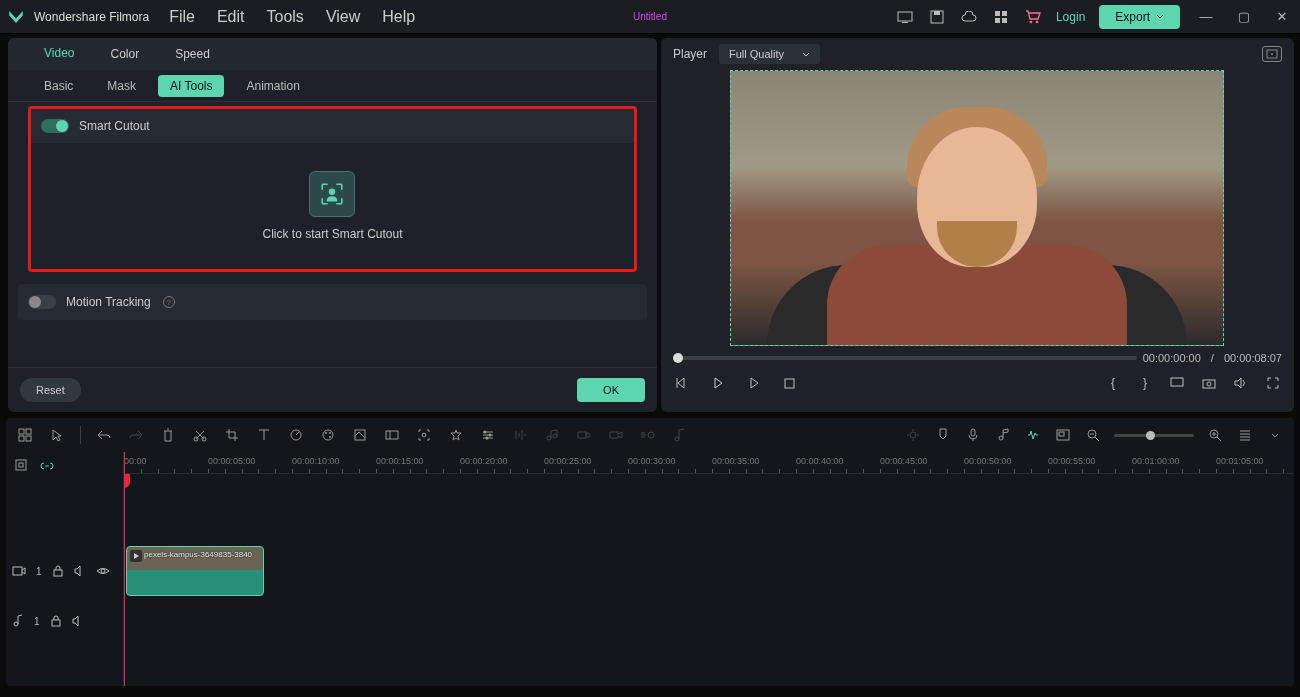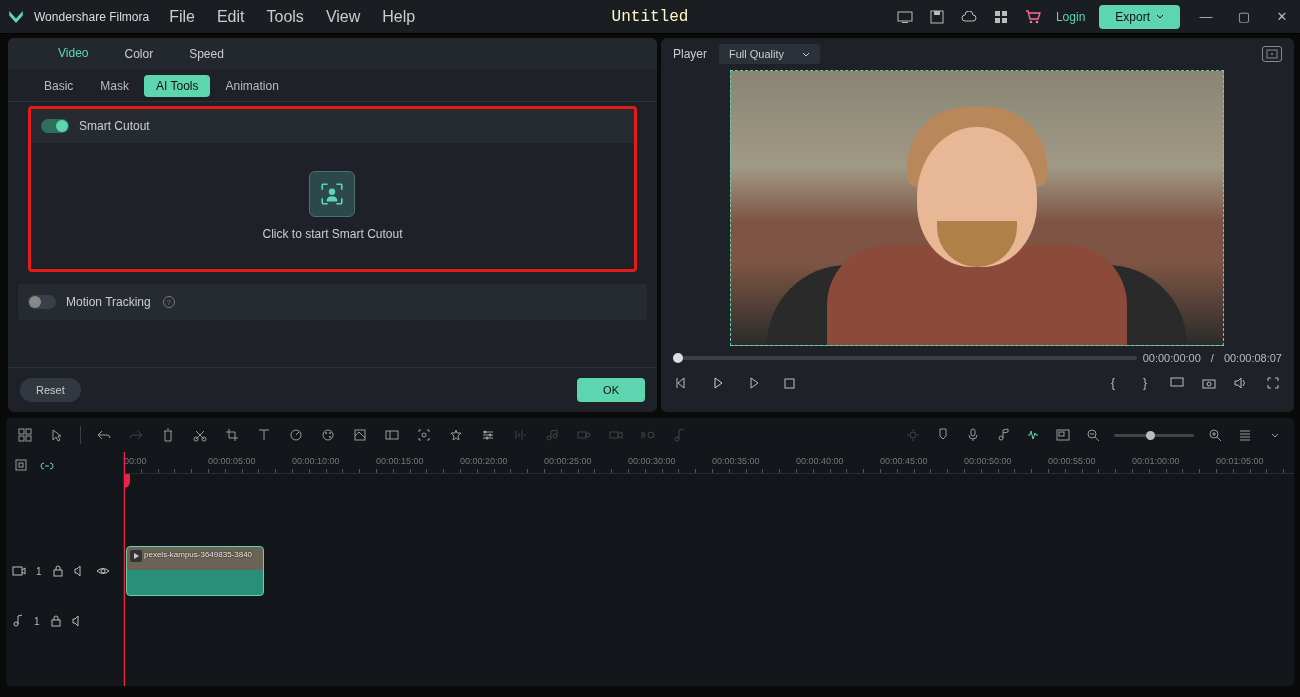--- a/index.html
+++ b/index.html
@@ -5,38 +5,38 @@
 * { margin:0; padding:0; box-sizing:border-box; font-family:"Segoe UI",Arial,sans-serif; }
 body { background:#0a0a0a; color:#ccc; width:1300px; height:697px; overflow:hidden; font-size:12px; }
 
 
 .titlebar { height:34px; background:#1a1d21; display:flex; align-items:center; padding:0 6px; border-bottom:1px solid #000; }
 .logo { width:20px; height:20px; margin-right:8px; display:flex; align-items:center; justify-content:center; }
 .logo svg { width:18px; height:18px; }
 .appname { color:#ddd; font-size:12px; margin-right:20px; }
 .menu { display:flex; gap:22px; }
 .menu span { color:#ccc; cursor:pointer; font-size:16px; }
-.centertitle { position:absolute; left:50%; transform:translateX(-50%); color:#fef9c3; font-size:16px;font-family:Liberation Mono, monospace; }
+.centertitle { position:absolute; left:50%; transform:translateX(-50%); color:#d946ef; font-size:10px; }
 .titleright { margin-left:auto; display:flex; align-items:center; gap:14px; }
 .iconbtn { width:18px; height:18px; display:flex; align-items:center; justify-content:center; color:#bbb; cursor:pointer; }
 .cart { color:#ff6b9d; }
 .login { color:#5dd6b0; font-size:12px; cursor:pointer; }
 .export { background:#5dd6b0; color:#111; padding:5px 16px; border-radius:4px; font-size:12px; cursor:pointer; display:flex; align-items:center; gap:6px; }
 .winbtn { width:24px; color:#bbb; cursor:pointer; text-align:center; font-size:13px; }
 
 
 .main { display:flex; height:378px; }
 .leftpanel { width:650px; background:#1e2228; margin:4px 4px 0 8px; border-radius:6px; display:flex; flex-direction:column; position:relative; }
 .rightpanel { width:634px; background:#1e2228; margin:4px 6px 0 0; border-radius:6px; display:flex; flex-direction:column; }
 
 
-.main-tabs { display:flex; background:#23282e; border-radius:6px 6px 0 0; height:32px; align-items:stretch; padding-left:32px; }
+.main-tabs { display:flex; background:#23282e; border-radius:6px 6px 0 0; height:32px; align-items:stretch; padding-left:18px; }
 .main-tab { padding:0 18px; color:#ccc; cursor:pointer; display:flex; align-items:center; font-size:12px; }
 .main-tab.active { color:#5dd6b0; border-bottom:2px solid transparent; }
-.sub-tabs { display:flex; height:32px; align-items:center; padding-left:24px; gap:3px; border-bottom:1px solid #2d3238; }
+.sub-tabs { display:flex; height:32px; align-items:center; padding-left:24px; gap:10px; border-bottom:1px solid #2d3238; }
 .sub-tab { padding:4px 12px; color:#bbb; cursor:pointer; border-radius:4px; font-size:12px; }
 .sub-tab.active { background:#5dd6b0; color:#111; }
 
 
 .feature-section { padding:8px 10px; }
 .feature-row { height:36px; background:#262b32; border-radius:4px; display:flex; align-items:center; padding:0 10px; margin-bottom:6px; gap:10px; position:relative; }
 .toggle { width:28px; height:14px; border-radius:7px; background:#3a4048; position:relative; cursor:pointer; }
 .toggle::after { content:''; position:absolute; width:12px; height:12px; border-radius:50%; background:#888; top:1px; left:1px; transition:left .1s; }
 .toggle.on { background:#2d6e5c; }
 .toggle.on::after { background:#5dd6b0; left:15px; }

